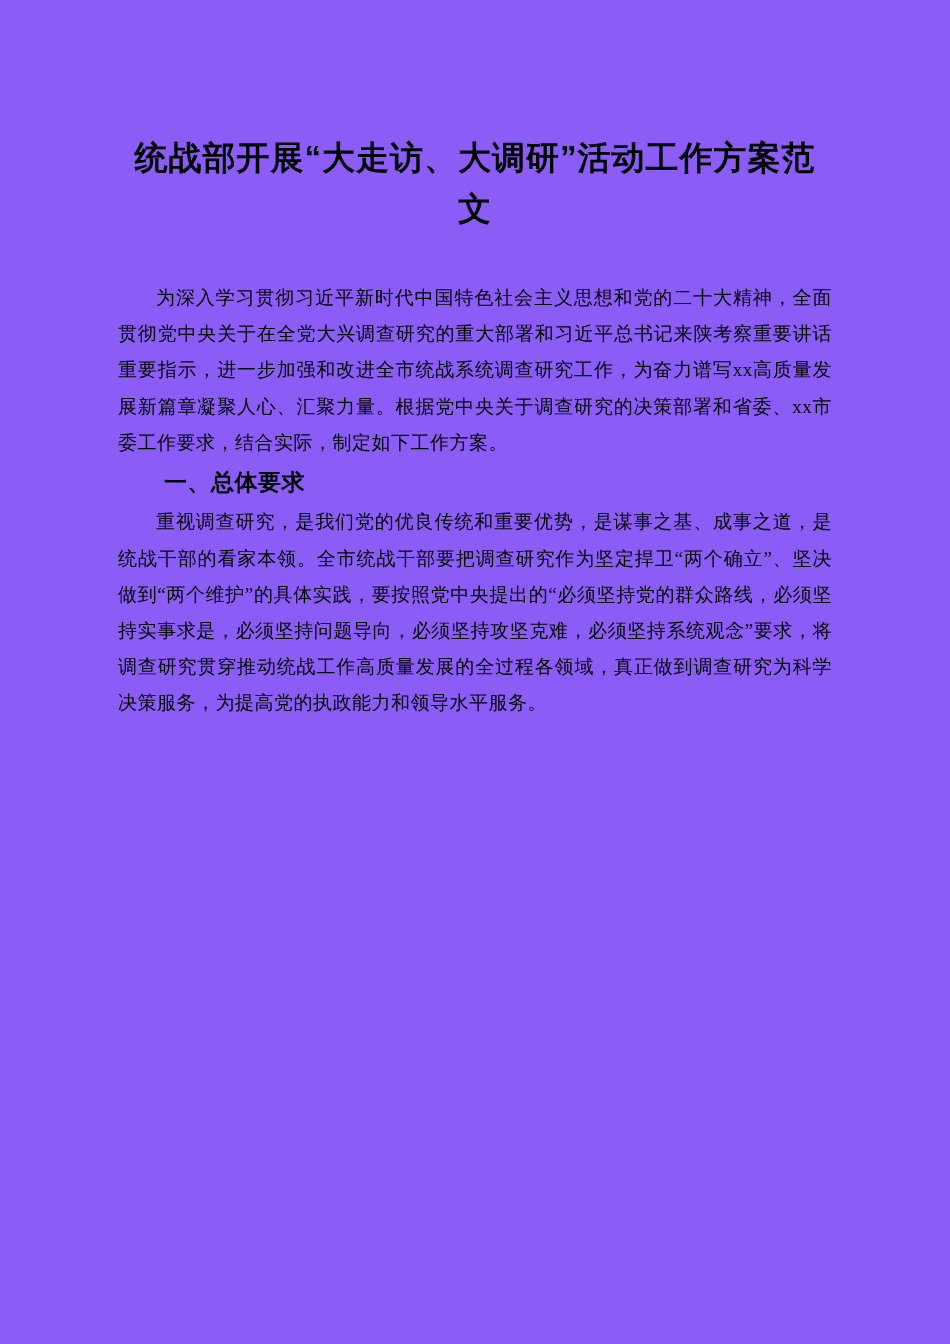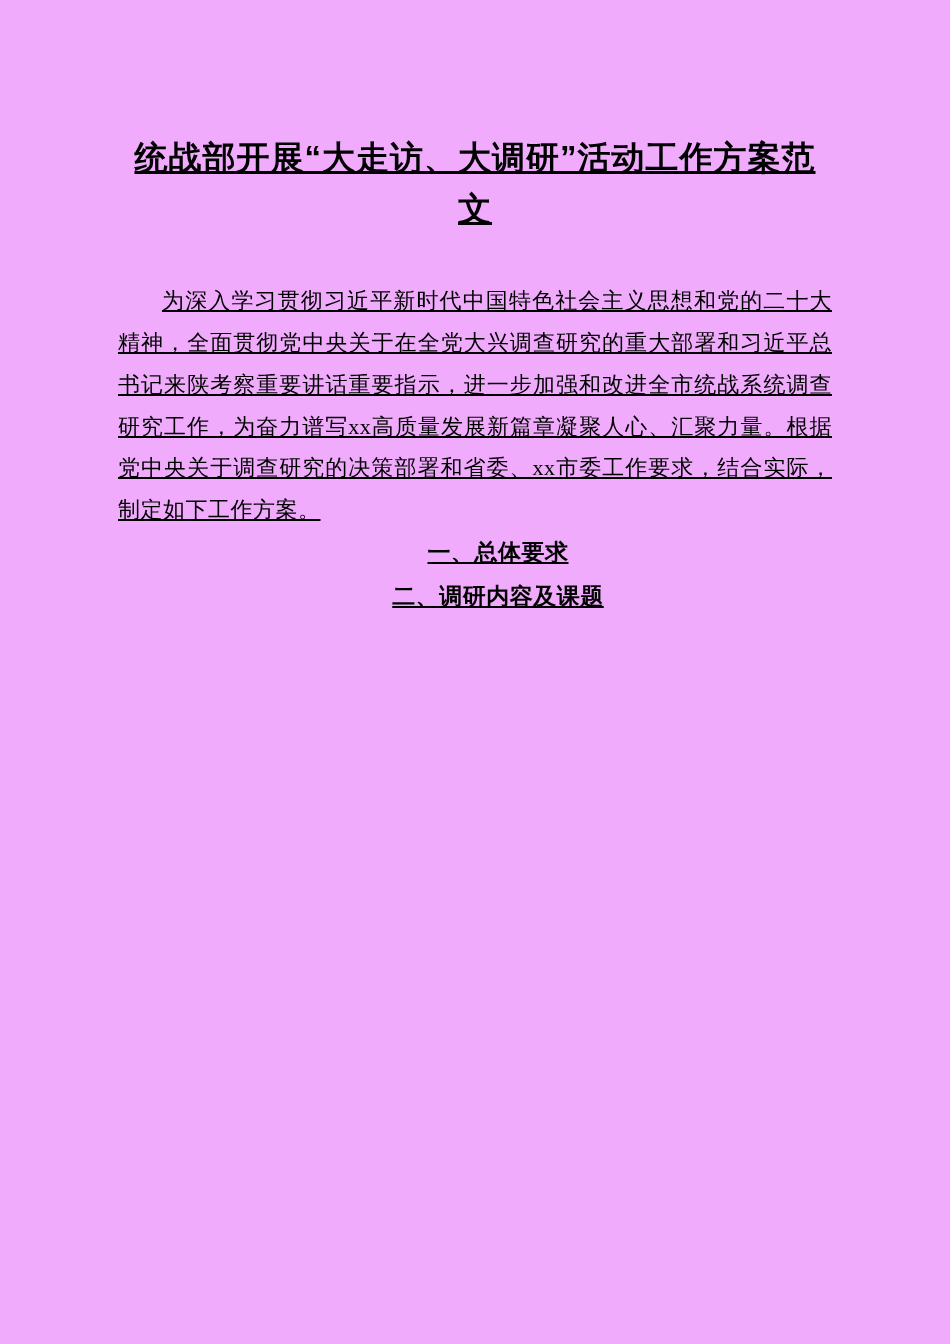--- a/index.html
+++ b/index.html
@@ -5,55 +5,54 @@
   html, body {
     margin: 0;
     padding: 0;
     background: #ffffff;
   }
   .page {
     position: relative;
     width: 950px;
     height: 1344px;
     margin: 0 auto;
-    background: #f0abfc;
+    background: #8b5cf6;
     box-sizing: border-box;
     padding: 132px 118px 0 118px;
     color: #000000;
     font-family: "Liberation Serif", "DejaVu Serif", serif;
     overflow: hidden;
-    text-decoration: underline;
   }
   .doc-title {
     font-family: "Liberation Sans", "DejaVu Sans", sans-serif;
     font-weight: 700;
     font-size: 33px;
     line-height: 1.55;
     text-align: center;
     margin: 0 0 46px 0;
     letter-spacing: 1px;
   }
   .doc-content p {
     margin: 0;
     padding: 0;
   }
   .body {
     font-family: "Liberation Serif", "DejaVu Serif", serif;
-    font-size: 22px;
+    font-size: 19px;
     line-height: 1.9;
     text-align: justify;
     text-indent: 2em;
     letter-spacing: 0.5px;
   }
   .heading {
     font-family: "Liberation Sans", "DejaVu Sans", sans-serif;
     font-weight: 700;
     font-size: 23px;
     line-height: 1.9;
-    text-align: center;
+    text-align: left;
     text-indent: 2em;
     letter-spacing: 0.5px;
   }
   .subheading {
     font-family: "Liberation Serif", "DejaVu Serif", serif;
     font-weight: 700;
     font-size: 23px;
     line-height: 1.9;
     text-align: left;
     text-indent: 2em;
@@ -61,15 +60,15 @@
   }
 </style>
 </head>
 <body>
 
 <div class="page">
   <h1 class="doc-title">统战部开展“大走访、大调研”活动工作方案范文</h1>
   <div class="doc-content" id="doc-content">
       <p class="body">为深入学习贯彻习近平新时代中国特色社会主义思想和党的二十大精神，全面贯彻党中央关于在全党大兴调查研究的重大部署和习近平总书记来陕考察重要讲话重要指示，进一步加强和改进全市统战系统调查研究工作，为奋力谱写xx高质量发展新篇章凝聚人心、汇聚力量。根据党中央关于调查研究的决策部署和省委、xx市委工作要求，结合实际，制定如下工作方案。</p>
       <p class="heading">一、总体要求</p>
-      <p class="heading">二、调研内容及课题</p>
+      <p class="body">重视调查研究，是我们党的优良传统和重要优势，是谋事之基、成事之道，是统战干部的看家本领。全市统战干部要把调查研究作为坚定捍卫“两个确立”、坚决做到“两个维护”的具体实践，要按照党中央提出的“必须坚持党的群众路线，必须坚持实事求是，必须坚持问题导向，必须坚持攻坚克难，必须坚持系统观念”要求，将调查研究贯穿推动统战工作高质量发展的全过程各领域，真正做到调查研究为科学决策服务，为提高党的执政能力和领导水平服务。</p>
     </div>
 </div>
 
 </body></html>

